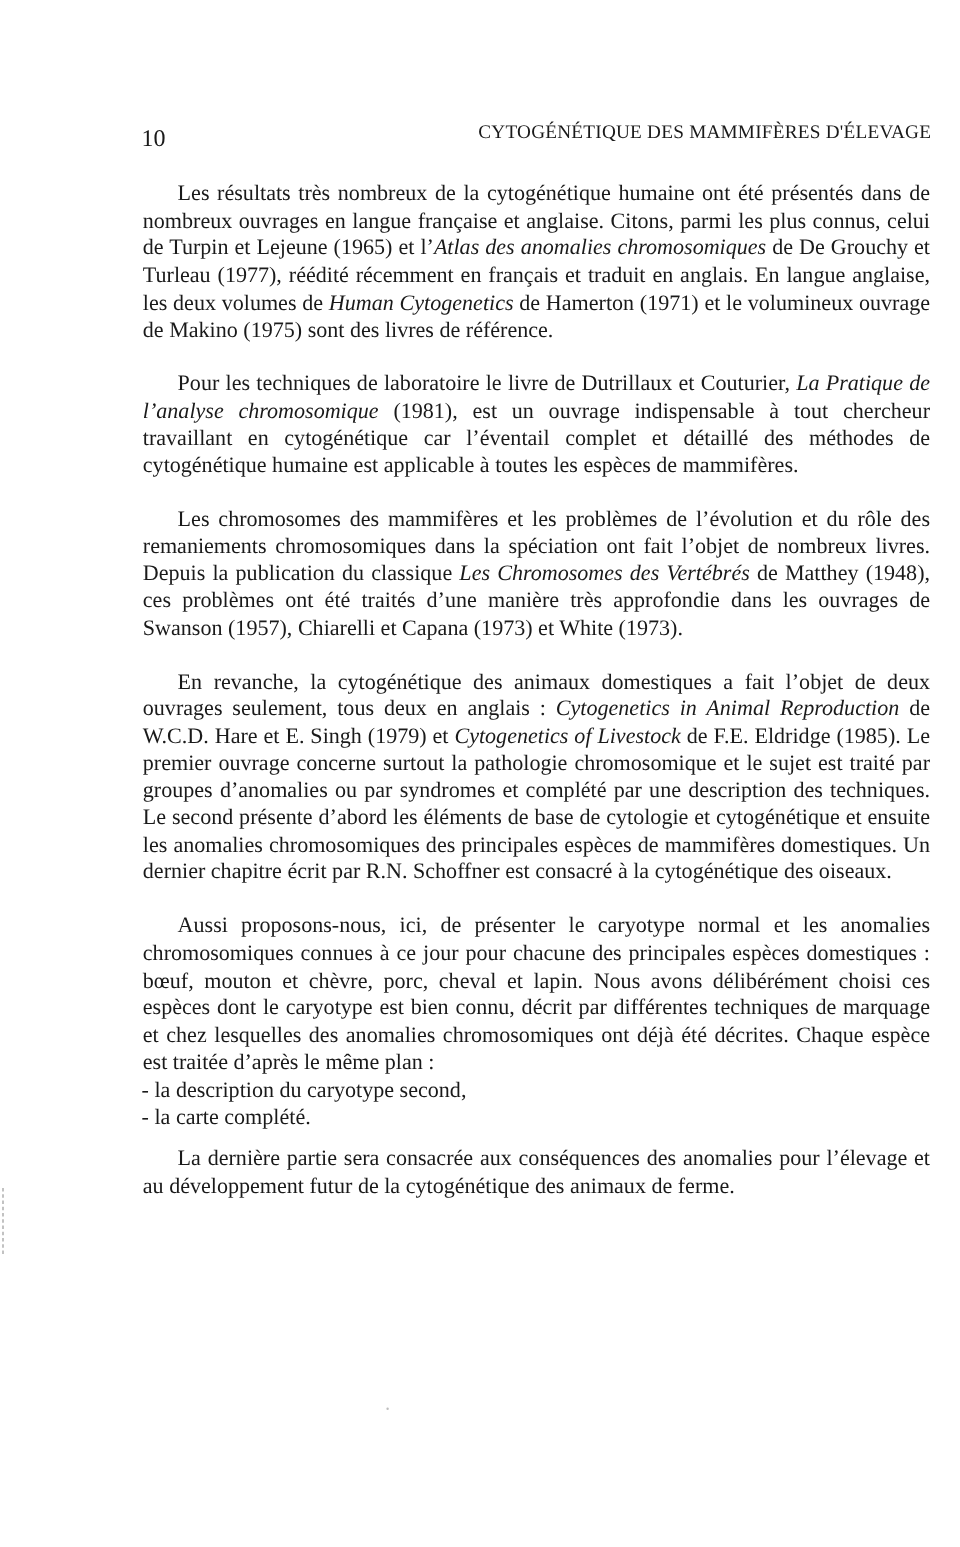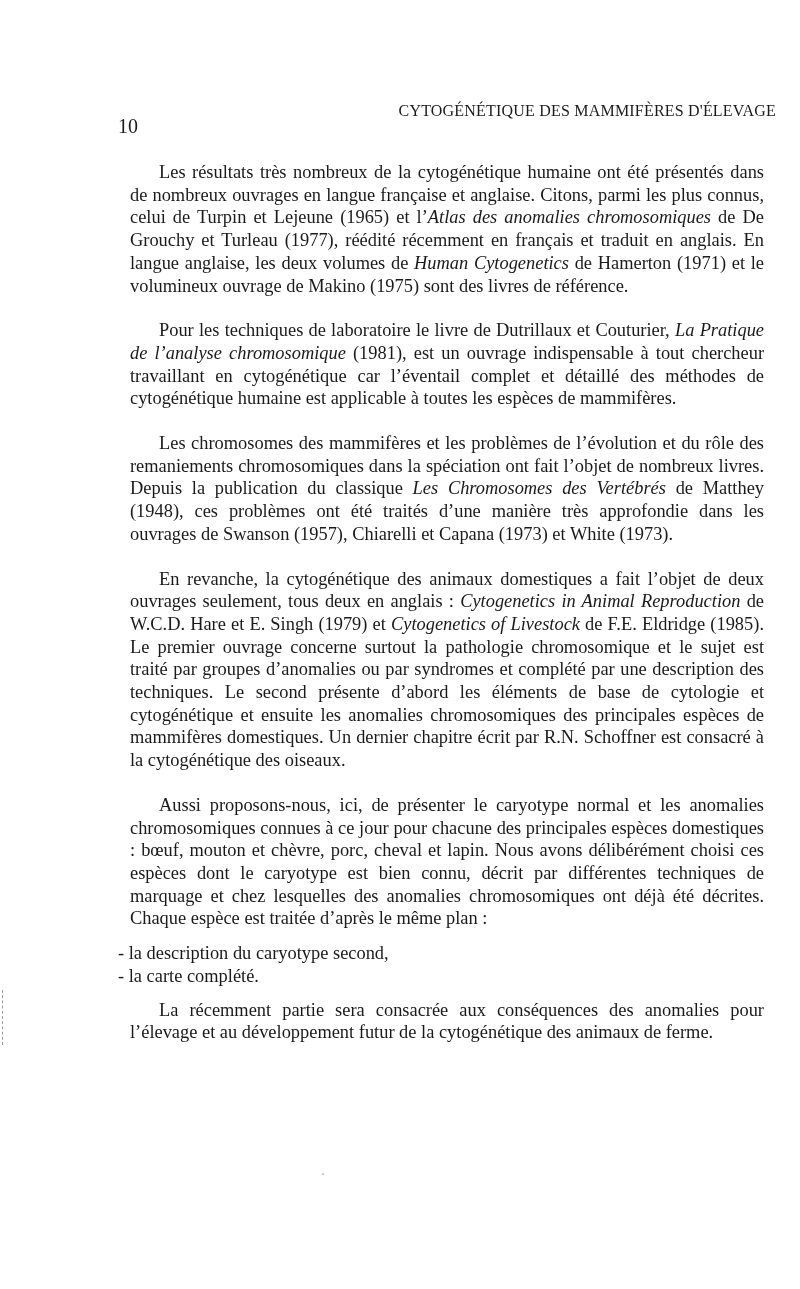--- a/index.html
+++ b/index.html
@@ -18,21 +18,21 @@
     .page-header {
       position: absolute;
       top: 98px;
       left: 118px;
       width: 658px;
       height: 24px;
     }
     .page-number {
       position: absolute;
       left: 0;
-      top: 16px;
+      top: 6px;
       font-size: 20px;
       line-height: 24px;
     }
     .running-title {
       position: absolute;
       right: 0;
       top: 3px;
       font-size: 16px;
       line-height: 20px;
       letter-spacing: 0.2px;
@@ -41,21 +41,21 @@
       position: absolute;
       top: 149px;
       left: 118px;
       width: 658px;
       font-size: 18.4px;
       line-height: 22.7px;
       text-align: justify;
       hyphens: manual;
     }
     .body-text p {
-      margin: 12px;
+      margin: 1px;
       text-indent: 29px;
     }
     .body-text p + p { margin-top: 22px; }
     .body-text p.tight { margin-top: 11px; }
     .body-text p.after-list { margin-top: 11px; }
     .list {
       margin: 0;
       padding: 0;
       list-style: none;
     }
@@ -90,18 +90,18 @@
 <div class="body-text">
   <p><span>Les résultats très nombreux de la cytogénétique humaine ont été présentés dans de nombreux ouvrages en langue française et anglaise. Citons, parmi les plus connus, celui de Turpin et Lejeune (1965) et l’</span><em>Atlas des anomalies chromosomiques</em><span> de De Grouchy et Turleau (1977), réédité récemment en français et traduit en anglais. En langue anglaise, les deux volumes de </span><em>Human Cytogenetics</em><span> de Hamerton (1971) et le volumineux ouvrage de Makino (1975) sont des livres de référence.</span></p>
   <p><span>Pour les techniques de laboratoire le livre de Dutrillaux et Couturier, </span><em>La Pratique de l’analyse chromosomique</em><span> (1981), est un ouvrage indispensable à tout chercheur travaillant en cytogénétique car l’éventail complet et détaillé des méthodes de cytogénétique humaine est applicable à toutes les espèces de mammifères.</span></p>
   <p><span>Les chromosomes des mammifères et les problèmes de l’évolution et du rôle des remaniements chromosomiques dans la spéciation ont fait l’objet de nombreux livres. Depuis la publication du classique </span><em>Les Chromosomes des Vertébrés</em><span> de Matthey (1948), ces problèmes ont été traités d’une manière très approfondie dans les ouvrages de Swanson (1957), Chiarelli et Capana (1973) et White (1973).</span></p>
   <p><span>En revanche, la cytogénétique des animaux domestiques a fait l’objet de deux ouvrages seulement, tous deux en anglais : </span><em>Cytogenetics in Animal Reproduction</em><span> de W.C.D. Hare et E. Singh (1979) et </span><em>Cytogenetics of Livestock</em><span> de F.E. Eldridge (1985). Le premier ouvrage concerne surtout la pathologie chromosomique et le sujet est traité par groupes d’anomalies ou par syn­dromes et complété par une description des techniques. Le second présente d’abord les éléments de base de cytologie et cytogénétique et ensuite les anomalies chromosomiques des principales espèces de mammifères domesti­ques. Un dernier chapitre écrit par R.N. Schoffner est consacré à la cytogénétique des oiseaux.</span></p>
   <p><span>Aussi proposons-nous, ici, de présenter le caryotype normal et les ano­malies chromosomiques connues à ce jour pour chacune des principales espèces domestiques : bœuf, mouton et chèvre, porc, cheval et lapin. Nous avons délibérément choisi ces espèces dont le caryotype est bien connu, décrit par différentes techniques de marquage et chez lesquelles des anomalies chromosomiques ont déjà été décrites. Chaque espèce est traitée d’après le même plan :</span></p>
   <ul class="list">
     <li>- la description du caryotype second,</li>
     <li>- la carte complété.</li>
   </ul>
-  <p class="tight"><span>La récemment partie sera consacrée aux conséquences des anomalies pour l’élevage et au développement futur de la cytogénétique des animaux de ferme.</span></p>
+  <p class="tight"><span>La dernière partie sera consacrée aux conséquences des anomalies pour l’élevage et au développement futur de la cytogénétique des animaux de ferme.</span></p>
 </div>
 
 <div class="margin-mark"></div>
 <div class="speck" style="left:638px;top:105px;"></div>
 <div class="speck" style="left:322px;top:1173px;"></div>
 
 </body></html>

